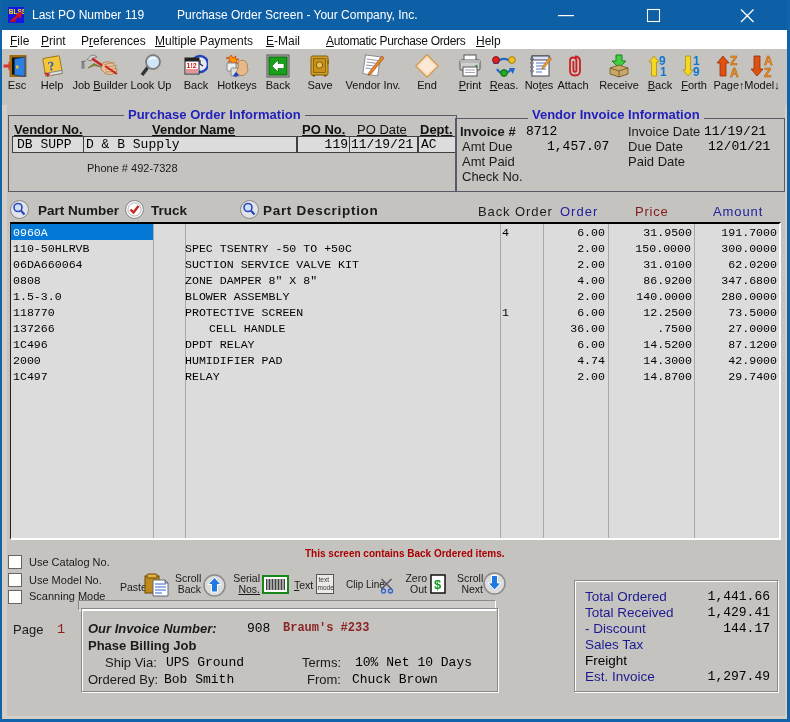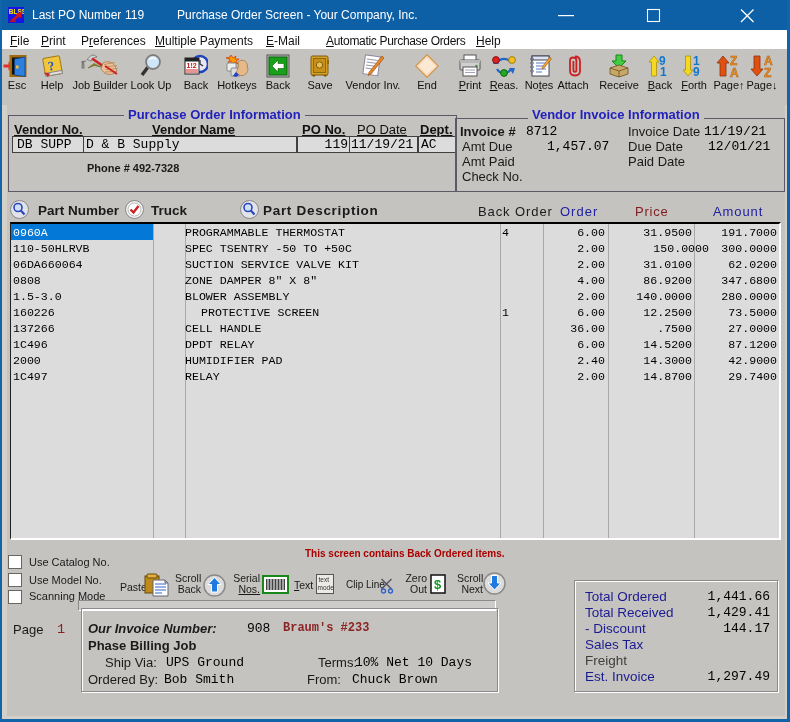--- a/index.html
+++ b/index.html
@@ -223,36 +223,36 @@
       <text x="14" y="11" font-family="Liberation Sans" font-size="12" font-weight="bold" fill="#f09020" stroke="#b06010" stroke-width="0.5">Z</text>
       <text x="14" y="23" font-family="Liberation Sans" font-size="12" font-weight="bold" fill="#f09020" stroke="#b06010" stroke-width="0.5">A</text>
     </svg>
     <div class="tbl" style="left:729px">Page↑</div>
 
     <svg class="tbi" style="left:750px" width="26" height="24">
       <path d="M7 22 L13 15 L10 15 L10 2 L4 2 L4 15 L1 15 Z" fill="#e05010" stroke="#903008" stroke-width="0.8"></path>
       <text x="14" y="11" font-family="Liberation Sans" font-size="12" font-weight="bold" fill="#f09020" stroke="#b06010" stroke-width="0.5">A</text>
       <text x="14" y="23" font-family="Liberation Sans" font-size="12" font-weight="bold" fill="#f09020" stroke="#b06010" stroke-width="0.5">Z</text>
     </svg>
-    <div class="tbl" style="left:762px">Page↓</div>
+    <div class="tbl" style="left:762px">Model↓</div>
   </div>
 
   <div class="grp" style="left:8px;top:115px;width:447px;height:75px;"></div>
   <div class="grptitle" style="left:124px;top:107px;">Purchase Order Information</div>
   <div class="hdr" style="left:14px;top:122px;">Vendor No.</div>
   <div class="hdr" style="left:152px;top:122px;">Vendor Name</div>
   <div class="hdr" style="left:302px;top:122px;">PO No.</div>
   <div class="hdr" style="left:357px;top:122px;font-weight:normal;">PO Date</div>
   <div class="hdr" style="left:420px;top:122px;">Dept.</div>
   <div class="fld" style="left:12px;top:136px;width:68px;height:15px;padding-left:4px;">DB SUPP</div>
   <div class="fld" style="left:83px;top:136px;width:210px;height:15px;padding-left:2px;">D &amp; B Supply</div>
   <div class="fld" style="left:297px;top:136px;width:50px;height:15px;text-align:right;padding-right:2px;">119</div>
   <div class="fld" style="left:349px;top:136px;width:66px;height:15px;padding-left:1px;">11/19/21</div>
   <div class="fld" style="left:418px;top:136px;width:34px;height:15px;padding-left:2px;">AC</div>
-  <div class="lbl" style="left:87px;top:162px;font-weight:bold;font-size:11px;">Phone # 492-7328</div>
+  <div class="lbl" style="left:87px;top:162px;font-weight:normal;font-size:11px;">Phone # 492-7328</div>
 
   <div class="grp" style="left:455px;top:118px;width:328px;height:72px;"></div>
   <div class="grptitle" style="left:528px;top:107px;">Vendor Invoice Information</div>
   <div class="lbl" style="left:460px;top:124px;font-weight:bold;">Invoice #</div>
   <div class="val" style="left:526px;top:124px;">8712</div>
   <div class="lbl" style="left:628px;top:124px;">Invoice Date</div>
   <div class="val" style="left:704px;top:124px;">11/19/21</div>
   <div class="lbl" style="left:462px;top:139px;">Amt Due</div>
   <div class="val" style="left:547px;top:139px;">1,457.07</div>
   <div class="lbl" style="left:628px;top:139px;">Due Date</div>
@@ -288,64 +288,63 @@
 
   <div class="abs" id="tbl">
     <div class="colline" style="left:142px"></div>
     <div class="colline" style="left:174px"></div>
     <div class="colline" style="left:489px"></div>
     <div class="colline" style="left:532px"></div>
     <div class="colline" style="left:597px"></div>
     <div class="colline" style="left:683px"></div>
     <div class="abs" style="left:0;top:0;width:142px;height:16px;background:#0478d7;"></div>
     <div class="row" style="left:2px;top:2px;color:#fff;">0960A</div>
-    <div class="row" style="left:174px;top:2px;">PROGRAMMABLE THERMOSTAT</div>
     <div class="row" style="left:491px;top:2px;">4</div>
     <div class="cellr" style="left:532px;top:2px;width:62px;">6.00</div>
     <div class="cellr" style="left:597px;top:2px;width:84px;">31.9500</div>
     <div class="cellr" style="left:683px;top:2px;width:83px;">191.7000</div>
     <div class="row" style="left:2px;top:18px;">110-50HLRVB</div>
     <div class="row" style="left:174px;top:18px;">SPEC TSENTRY -50 TO +50C</div>
     <div class="cellr" style="left:532px;top:18px;width:62px;">2.00</div>
-    <div class="cellr" style="left:614px;top:18px;width:84px;">150.0000</div>
+    <div class="cellr" style="left:596px;top:18px;width:84px;">150.0000</div>
     <div class="cellr" style="left:683px;top:18px;width:83px;">300.0000</div>
     <div class="row" style="left:2px;top:34px;">06DA660064</div>
     <div class="row" style="left:174px;top:34px;">SUCTION SERVICE VALVE KIT</div>
     <div class="cellr" style="left:532px;top:34px;width:62px;">2.00</div>
     <div class="cellr" style="left:597px;top:34px;width:84px;">31.0100</div>
     <div class="cellr" style="left:683px;top:34px;width:83px;">62.0200</div>
     <div class="row" style="left:2px;top:50px;">0808</div>
     <div class="row" style="left:174px;top:50px;">ZONE DAMPER 8" X 8"</div>
     <div class="cellr" style="left:532px;top:50px;width:62px;">4.00</div>
     <div class="cellr" style="left:597px;top:50px;width:84px;">86.9200</div>
     <div class="cellr" style="left:683px;top:50px;width:83px;">347.6800</div>
     <div class="row" style="left:2px;top:66px;">1.5-3.0</div>
     <div class="row" style="left:174px;top:66px;">BLOWER ASSEMBLY</div>
     <div class="cellr" style="left:532px;top:66px;width:62px;">2.00</div>
     <div class="cellr" style="left:597px;top:66px;width:84px;">140.0000</div>
     <div class="cellr" style="left:683px;top:66px;width:83px;">280.0000</div>
-    <div class="row" style="left:2px;top:82px;">160226</div>
-    <div class="row" style="left:174px;top:82px;padding-left:16px;">PROTECTIVE SCREEN</div>
+    <div class="row" style="left:2px;top:82px;">118770</div>
+    <div class="row" style="left:174px;top:82px;">PROTECTIVE SCREEN</div>
     <div class="row" style="left:491px;top:82px;">1</div>
     <div class="cellr" style="left:532px;top:82px;width:62px;">6.00</div>
     <div class="cellr" style="left:597px;top:82px;width:84px;">12.2500</div>
     <div class="cellr" style="left:683px;top:82px;width:83px;">73.5000</div>
     <div class="row" style="left:2px;top:98px;">137266</div>
-    <div class="row" style="left:174px;top:98px;">CELL HANDLE</div>
+    <div class="row" style="left:174px;top:98px;padding-left:24px;">CELL HANDLE</div>
     <div class="cellr" style="left:532px;top:98px;width:62px;">36.00</div>
     <div class="cellr" style="left:597px;top:98px;width:84px;">.7500</div>
     <div class="cellr" style="left:683px;top:98px;width:83px;">27.0000</div>
     <div class="row" style="left:2px;top:114px;">1C496</div>
     <div class="row" style="left:174px;top:114px;">DPDT RELAY</div>
     <div class="cellr" style="left:532px;top:114px;width:62px;">6.00</div>
     <div class="cellr" style="left:597px;top:114px;width:84px;">14.5200</div>
     <div class="cellr" style="left:683px;top:114px;width:83px;">87.1200</div>
     <div class="row" style="left:2px;top:130px;">2000</div>
     <div class="row" style="left:174px;top:130px;">HUMIDIFIER PAD</div>
-    <div class="cellr" style="left:532px;top:130px;width:62px;">2.40</div>
+    <div class="cellr" style="left:532px;top:130px;width:62px;">4.74</div>
     <div class="cellr" style="left:597px;top:130px;width:84px;">14.3000</div>
     <div class="cellr" style="left:683px;top:130px;width:83px;">42.9000</div>
     <div class="row" style="left:2px;top:146px;">1C497</div>
     <div class="row" style="left:174px;top:146px;">RELAY</div>
     <div class="cellr" style="left:532px;top:146px;width:62px;">2.00</div>
     <div class="cellr" style="left:597px;top:146px;width:84px;">14.8700</div>
     <div class="cellr" style="left:683px;top:146px;width:83px;">29.7400</div>
   </div>
 
   <div class="lbl" style="left:305px;top:548px;color:#aa0000;font-size:10px;font-weight:bold;">This screen contains Back Ordered items.</div>
@@ -403,37 +402,37 @@
   <div class="lbl" style="left:13px;top:622px;">Page</div>
   <div class="val" style="left:57px;top:622px;color:#8b2020;font-size:13.5px;">1</div>
 
   <div class="abs" style="left:81px;top:608px;width:417px;height:84px;border:1px solid #8a8a8a;box-shadow:inset 1px 1px 0 #fff, 1px 1px 0 #fff;box-sizing:border-box;"></div>
   <div class="lbl" style="left:88px;top:621px;font-weight:bold;font-style:italic;">Our Invoice Number:</div>
   <div class="val" style="left:247px;top:621px;">908</div>
   <div class="val" style="left:283px;top:621px;color:#8b2525;font-weight:bold;font-size:12px;">Braum's #233</div>
   <div class="lbl" style="left:88px;top:638px;font-weight:bold;">Phase Billing Job</div>
   <div class="lbl" style="left:105px;top:655px;">Ship Via:</div>
   <div class="val" style="left:166px;top:655px;">UPS Ground</div>
-  <div class="lbl" style="left:318px;top:655px;">Terms:</div>
+  <div class="lbl" style="left:302px;top:655px;">Terms:</div>
   <div class="val" style="left:355px;top:655px;">10% Net 10 Days</div>
   <div class="lbl" style="left:88px;top:672px;">Ordered By:</div>
   <div class="val" style="left:164px;top:672px;">Bob Smith</div>
   <div class="lbl" style="left:307px;top:672px;">From:</div>
   <div class="val" style="left:352px;top:672px;">Chuck Brown</div>
 
   <div class="abs" style="left:574px;top:580px;width:204px;height:112px;border:1px solid #8a8a8a;box-shadow:inset 1px 1px 0 #fff, 1px 1px 0 #fff;box-sizing:border-box;"></div>
   <div id="totals">
     <div class="lbl" style="left:585px;top:589px;color:#1a1a90;font-size:13.5px;">Total Ordered</div>
     <div class="val" style="left:670px;top:589px;width:100px;text-align:right;">1,441.66</div>
     <div class="lbl" style="left:585px;top:605px;color:#1a1a90;font-size:13.5px;">Total Received</div>
     <div class="val" style="left:670px;top:605px;width:100px;text-align:right;">1,429.41</div>
     <div class="lbl" style="left:585px;top:621px;color:#1a1a90;font-size:13.5px;">- Discount</div>
     <div class="val" style="left:670px;top:621px;width:100px;text-align:right;">144.17</div>
     <div class="lbl" style="left:585px;top:637px;color:#1a1a90;font-size:13.5px;">Sales Tax</div>
-    <div class="lbl" style="left:585px;top:653px;color:#404040;font-size:13.5px;">Freight</div>
+    <div class="lbl" style="left:585px;top:653px;color:#000000;font-size:13.5px;">Freight</div>
     <div class="lbl" style="left:585px;top:669px;color:#1a1a90;font-size:13.5px;">Est. Invoice</div>
     <div class="val" style="left:670px;top:669px;width:100px;text-align:right;">1,297.49</div>
   </div>
 
   <div id="borders">
     <div style="left:2px;top:105px;width:5px;height:614px;background:#d4d0c8;"></div>
     <div style="left:785px;top:105px;width:2px;height:614px;background:#d4d0c8;"></div>
     <div style="left:2px;top:716px;width:786px;height:3px;background:#d4d0c8;"></div>
     <div style="left:0;top:0;width:2px;height:722px;"></div>
     <div style="left:787px;top:0;width:3px;height:722px;"></div>

